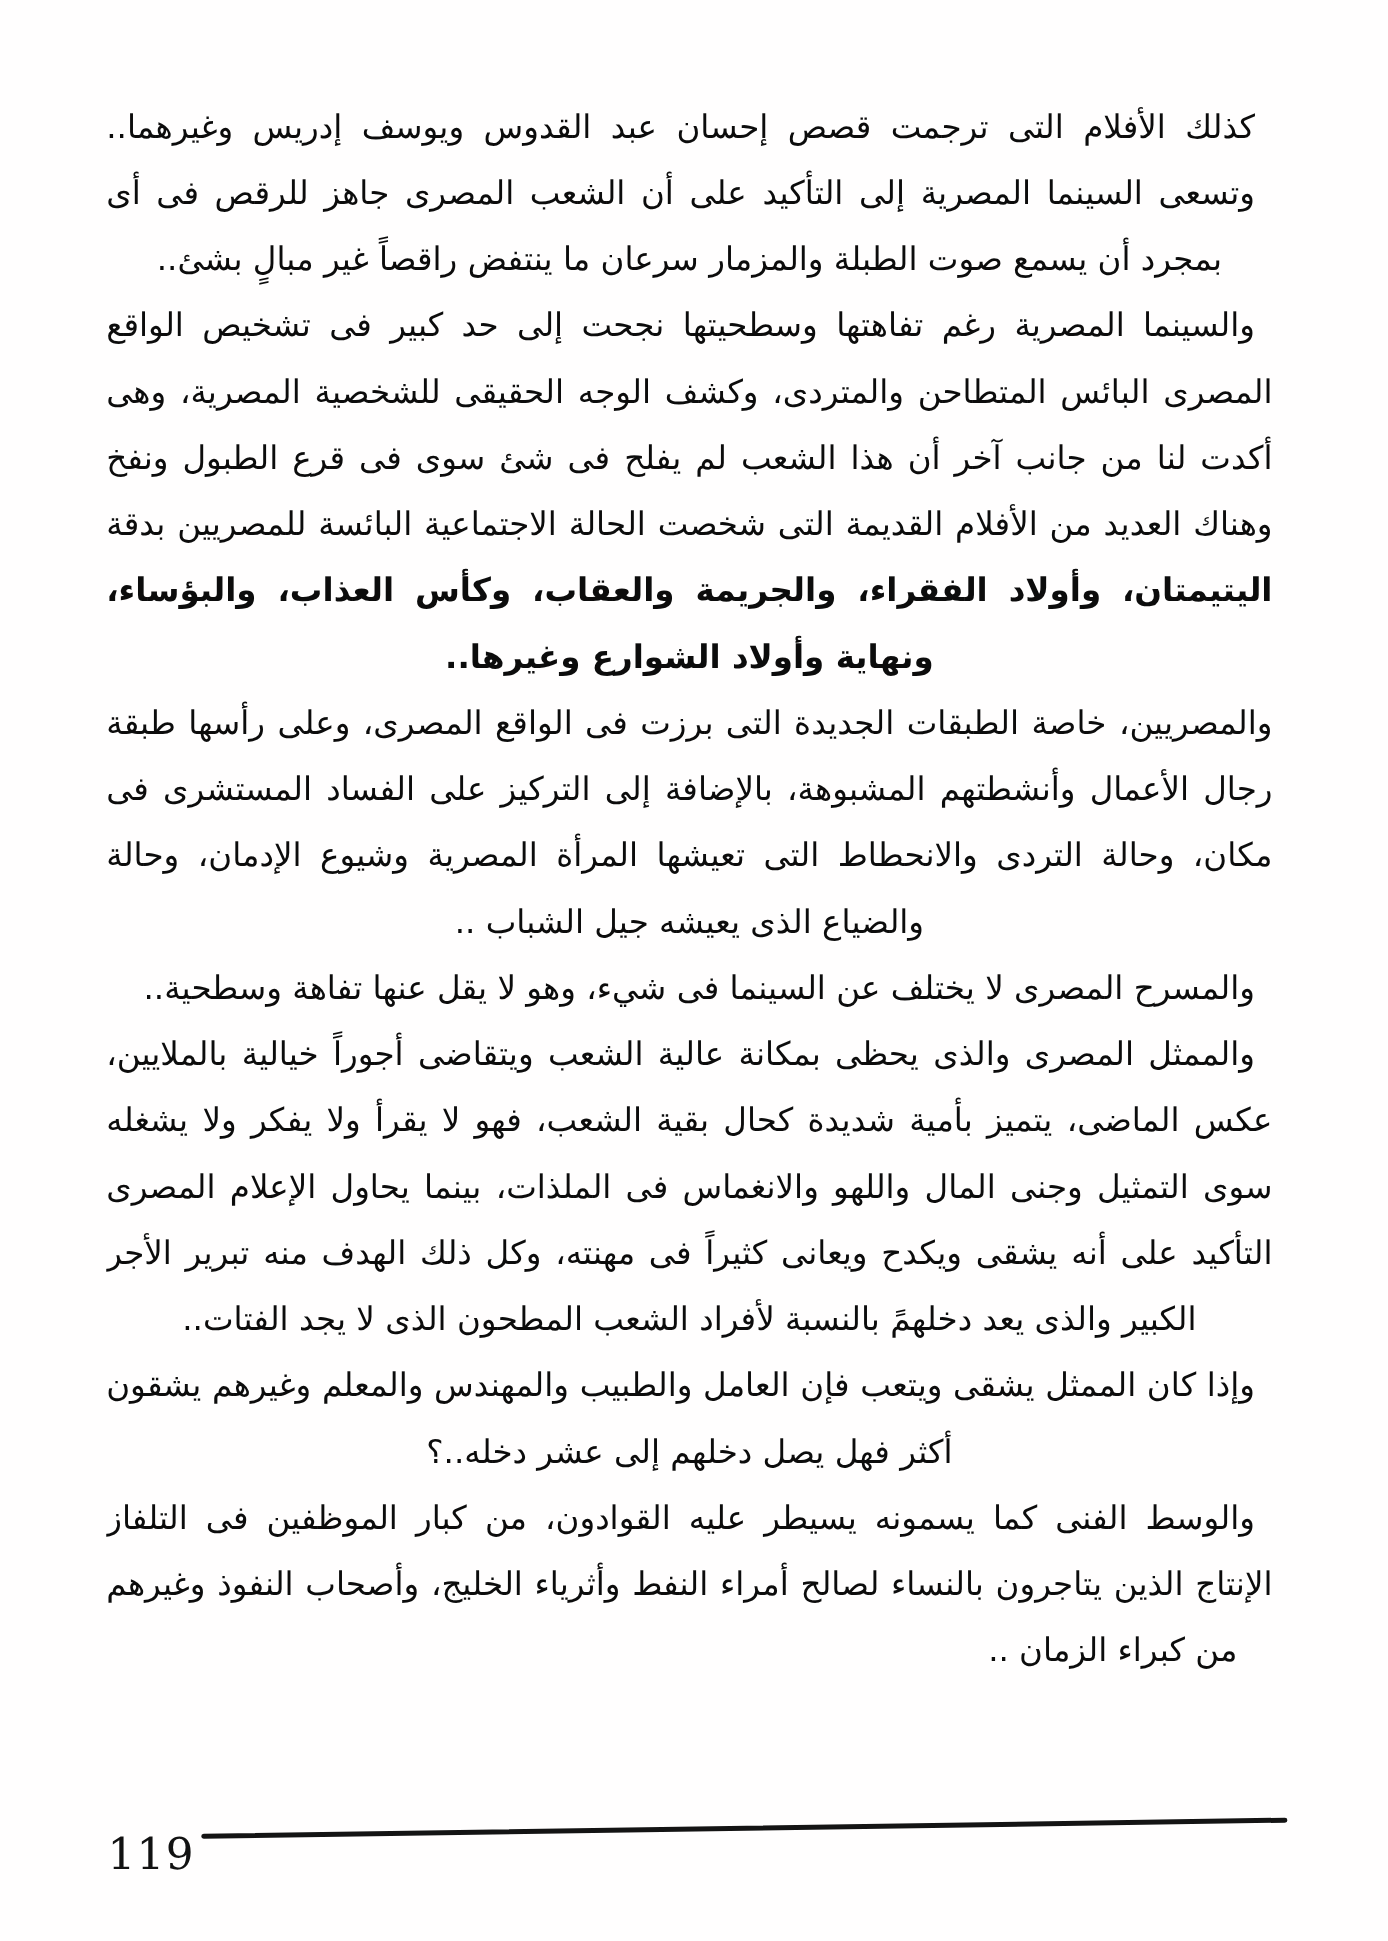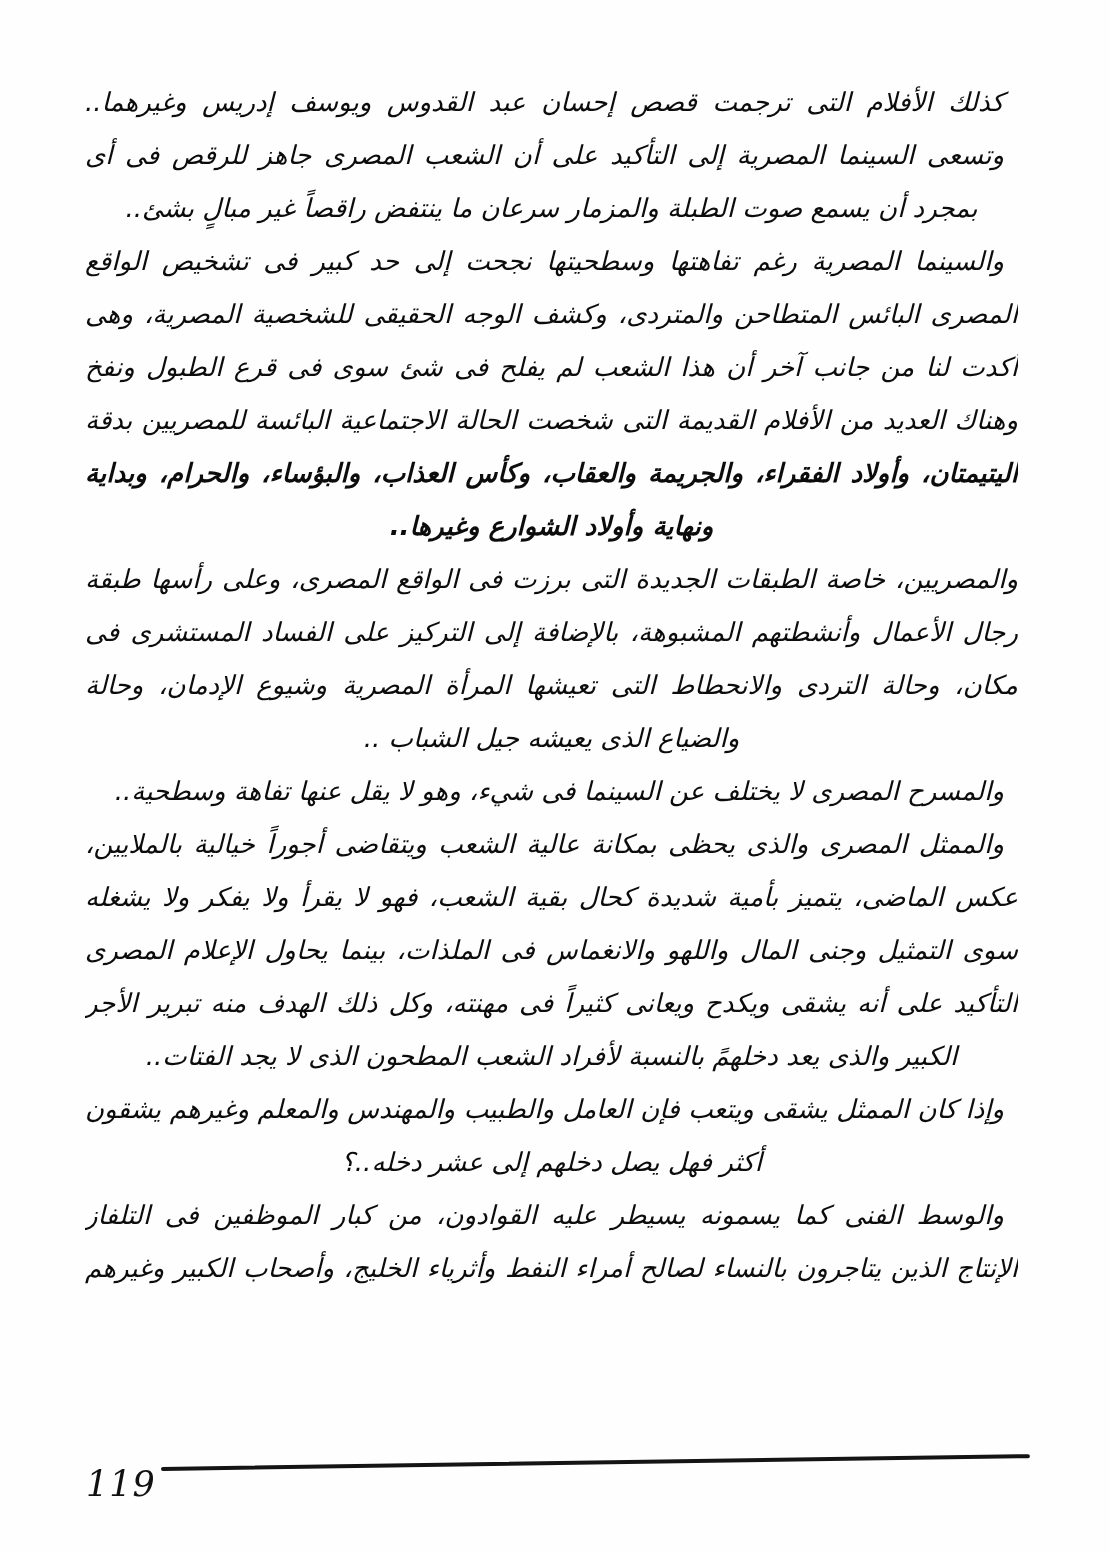--- a/index.html
+++ b/index.html
@@ -3,21 +3,20 @@
 <meta charset="utf-8">
 <style>
   html, body { margin: 0; padding: 0; background: #ffffff; }
   .page {
     position: relative;
     width: 1110px;
     height: 1553px;
     background: #fffefe;
     overflow: hidden;
     font-family: "DejaVu Sans", sans-serif;
-    font-style: italic;
   }
   .text-block {
     position: absolute;
     top: 76px;
     right: 92px;
     width: 933px;
     direction: rtl;
     color: #0c0c0c;
     font-size: 26px;
   }
@@ -105,21 +104,22 @@
         <div class="line full">سوى التمثيل وجنى المال واللهو والانغماس فى الملذات، بينما يحاول الإعلام المصرى</div>
         <div class="line full">التأكيد على أنه يشقى ويكدح ويعانى كثيراً فى مهنته، وكل ذلك الهدف منه تبرير الأجر</div>
         <div class="line center">الكبير والذى يعد دخلهمً بالنسبة لأفراد الشعب المطحون الذى لا يجد الفتات..</div>
       </div>
       <div class="para">
         <div class="line indent-full">وإذا كان الممثل يشقى ويتعب فإن العامل والطبيب والمهندس والمعلم وغيرهم يشقون</div>
         <div class="line center">أكثر فهل يصل دخلهم إلى عشر دخله..؟</div>
       </div>
       <div class="para">
         <div class="line indent-full">والوسط الفنى كما يسمونه يسيطر عليه القوادون، من كبار الموظفين فى التلفاز وعالم</div>
-        <div class="line full">الإنتاج الذين يتاجرون بالنساء لصالح أمراء النفط وأثرياء الخليج، وأصحاب الكبير وغيرهم</div>
+        <div class="line full">الإنتاج الذين يتاجرون بالنساء لصالح أمراء النفط وأثرياء الخليج، وأصحاب النفوذ وغيرهم</div>
+        <div class="line right">من كبراء الزمان ..</div>
       </div>
     </main>
 
   <footer class="footer">
     <span class="page-number">119</span>
     <div class="rule"></div>
   </footer>
 </div>
 
 </body></html>

